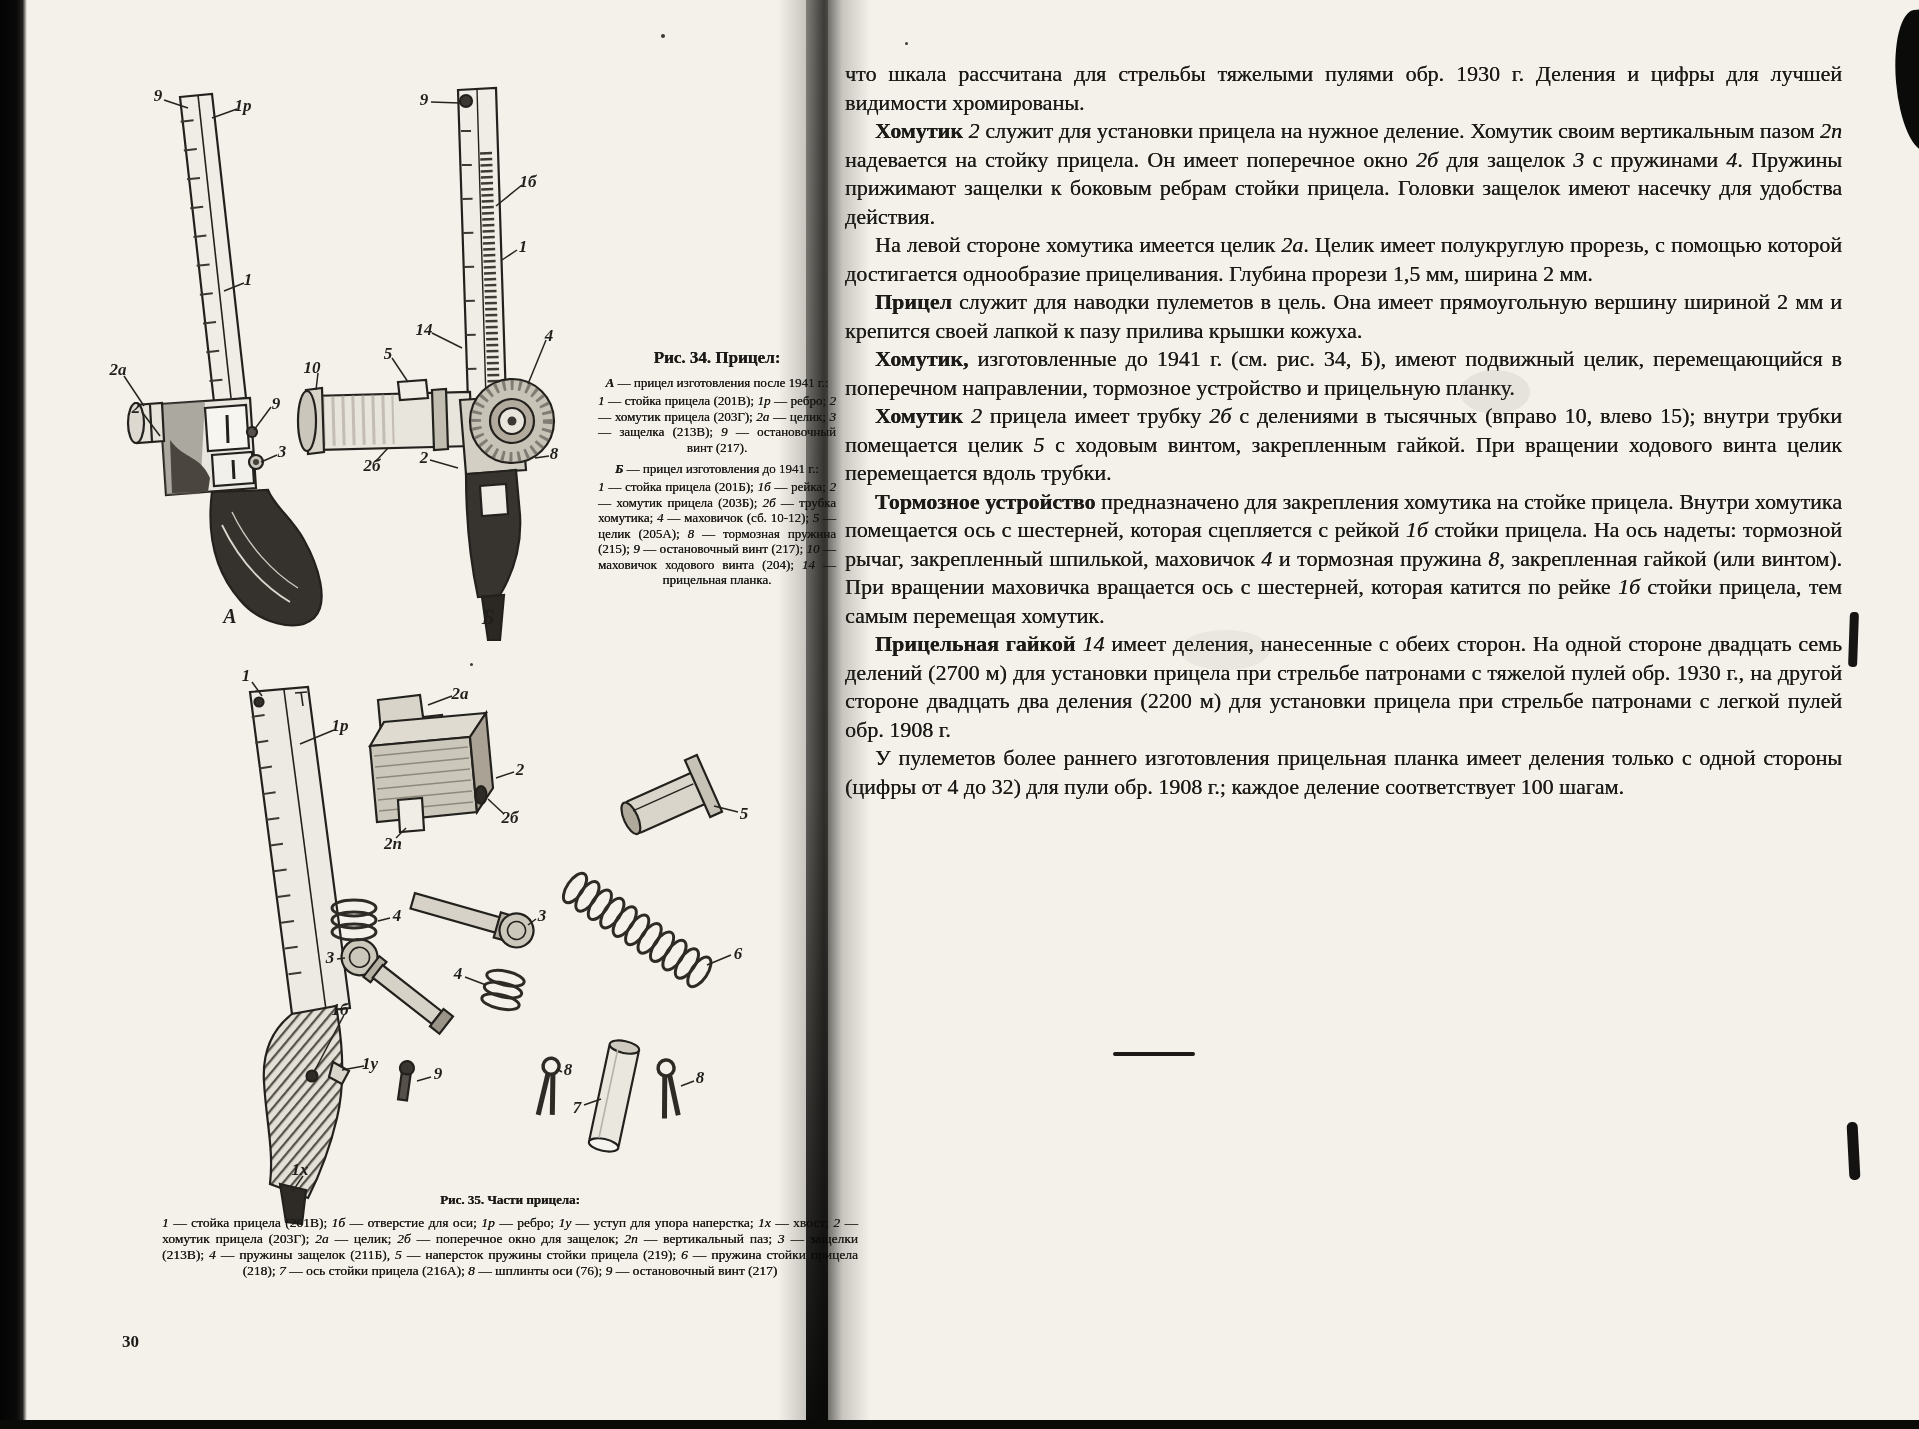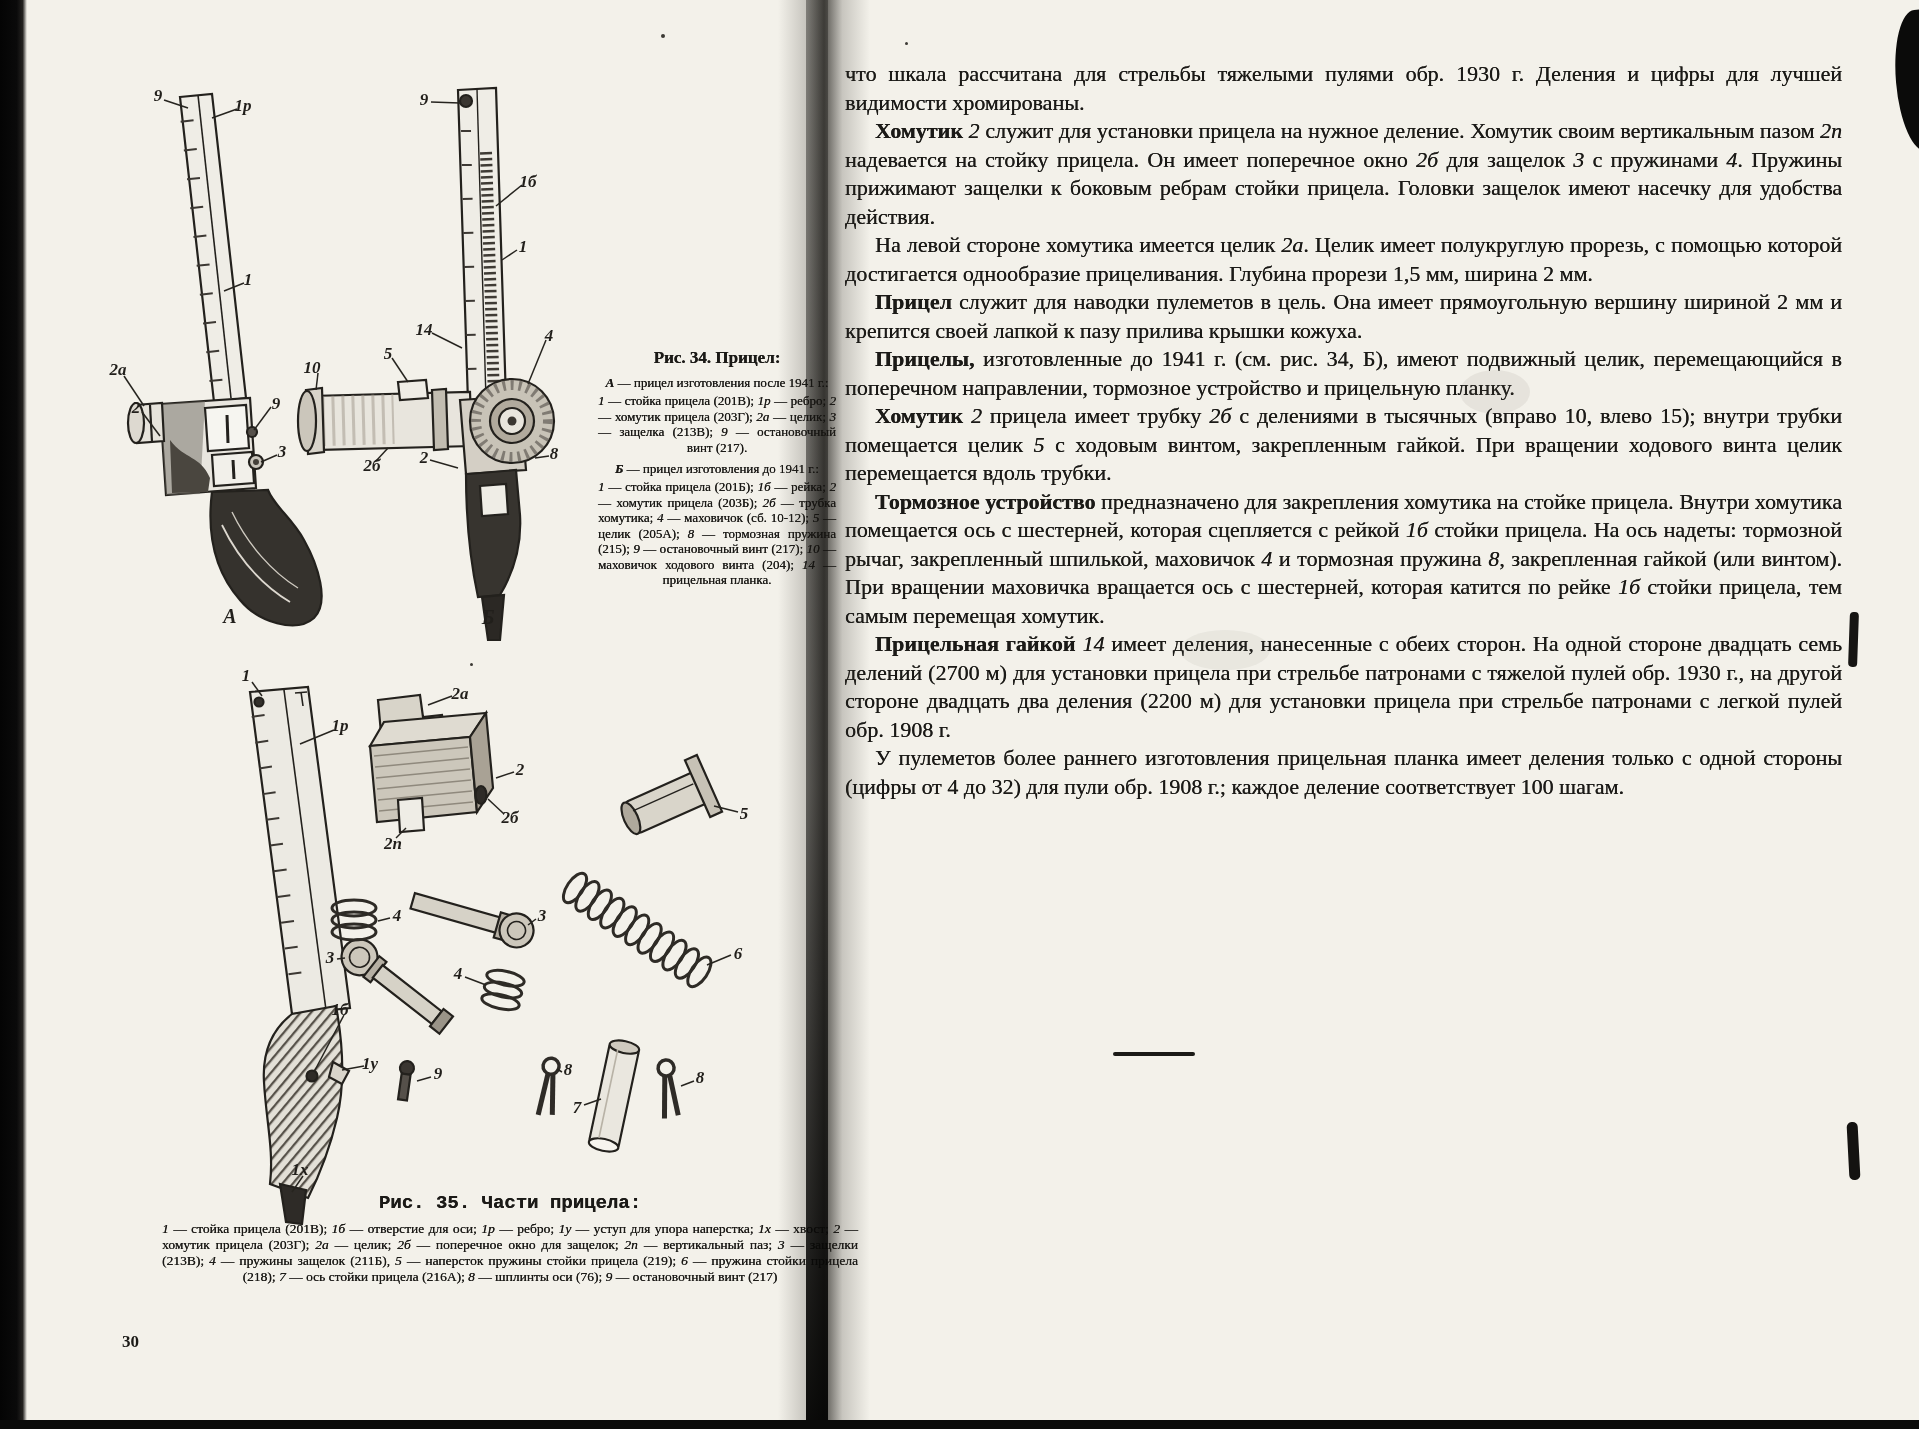--- a/index.html
+++ b/index.html
@@ -30,21 +30,21 @@
   .body-col p{margin:0;text-indent:30px;}
   .body-col p.no-indent{text-indent:0;}
   .body-col i{font-style:italic;}
   .end-rule{position:absolute;left:1113px;top:1052px;width:82px;height:4px;background:#1b1a17;border-radius:2px;}
   
   .fig-caption{position:absolute;text-shadow:0.2px 0 0 currentColor;}
   .fig34-caption{left:598px;top:348px;width:238px;}
   .fig35-caption{left:162px;top:1192px;width:696px;}
   .cap-title{font-weight:bold;text-align:center;margin:0 0 7px 0;}
   .fig34-caption .cap-title{font-size:17px;}
-  .fig35-caption .cap-title{font-size:19px;font-family:Liberation Mono, monospace;}
+  .fig35-caption .cap-title{font-size:13px;}
   .cap-heading{font-size:13px;text-align:center;margin:6px 0 2px 0;}
   .cap-heading .lead{font-weight:bold;}
   .cap-items{font-size:13px;line-height:15.5px;text-align:justify;text-align-last:center;margin:0;}
   .fig35-caption .cap-items{font-size:13.5px;line-height:16px;}
   
   .labels-layer{position:absolute;left:0;top:0;width:1919px;height:1429px;pointer-events:none;}
   .callout{position:absolute;transform:translate(-50%,-50%);
     font-family:"Liberation Serif",serif;font-style:italic;font-weight:bold;
     font-size:17px;color:#211f1b;white-space:nowrap;}
   .callout.sub{font-size:20px;font-style:italic;}
@@ -323,21 +323,21 @@
     <p class="cap-items"><i>1</i> — стойка прицела (201В); <i>1б</i> — отверстие для оси; <i>1р</i> — ребро; <i>1у</i> — уступ для упора наперстка; <i>1х</i> — хвост; <i>2</i> — хомутик прицела (203Г); <i>2а</i> — целик; <i>2б</i> — поперечное окно для защелок; <i>2п</i> — вертикальный паз; <i>3</i> — защелки (213В); <i>4</i> — пружины защелок (211Б), <i>5</i> — наперсток пружины стойки прицела (219); <i>6</i> — пружина стойки прицела (218); <i>7</i> — ось стойки прицела (216А); <i>8</i> — шплинты оси (76); <i>9</i> — остановочный винт (217)</p>
   </div>
 
   <div class="page-number">30</div>
 
   <div class="body-col" id="body-text-column">
       <p class="para no-indent">что шкала рассчитана для стрельбы тяжелыми пулями обр. 1930 г. Деления и цифры для лучшей видимости хромированы.</p>
       <p class="para"><b>Хомутик</b> <i>2</i> служит для установки прицела на нужное деление. Хомутик своим вертикальным пазом <i>2п</i> надевается на стойку прицела. Он имеет поперечное окно <i>2б</i> для защелок <i>3</i> с пружинами <i>4</i>. Пружины прижимают защелки к боковым ребрам стойки прицела. Головки защелок имеют насечку для удобства действия.</p>
       <p class="para">На левой стороне хомутика имеется целик <i>2а</i>. Целик имеет полукруглую прорезь, с помощью которой достигается однообразие прицеливания. Глубина прорези 1,5 мм, ширина 2 мм.</p>
       <p class="para"><b>Прицел</b> служит для наводки пулеметов в цель. Она имеет прямоугольную вершину шириной 2 мм и крепится своей лапкой к пазу прилива крышки кожуха.</p>
-      <p class="para"><b>Прицелы,</b> изготовленные до 1941 г. (см. рис. 34, Б), имеют подвижный целик, перемещающийся в поперечном направлении, тормозное устройство и прицельную планку.</p>
+      <p class="para"><b>Хомутик,</b> изготовленные до 1941 г. (см. рис. 34, Б), имеют подвижный целик, перемещающийся в поперечном направлении, тормозное устройство и прицельную планку.</p>
       <p class="para"><b>Хомутик</b> <i>2</i> прицела имеет трубку <i>2б</i> с делениями в тысячных (вправо 10, влево 15); внутри трубки помещается целик <i>5</i> с ходовым винтом, закрепленным гайкой. При вращении ходового винта целик перемещается вдоль трубки.</p>
       <p class="para"><b>Тормозное устройство</b> предназначено для закрепления хомутика на стойке прицела. Внутри хомутика помещается ось с шестерней, которая сцепляется с рейкой <i>1б</i> стойки прицела. На ось надеты: тормозной рычаг, закрепленный шпилькой, маховичок <i>4</i> и тормозная пружина <i>8</i>, закрепленная гайкой (или винтом). При вращении маховичка вращается ось с шестерней, которая катится по рейке <i>1б</i> стойки прицела, тем самым перемещая хомутик.</p>
       <p class="para"><b>Прицельная гайкой</b> <i>14</i> имеет деления, нанесенные с обеих сторон. На одной стороне двадцать семь делений (2700 м) для установки прицела при стрельбе патронами с тяжелой пулей обр. 1930 г., на другой стороне двадцать два деления (2200 м) для установки прицела при стрельбе патронами с легкой пулей обр. 1908 г.</p>
       <p class="para">У пулеметов более раннего изготовления прицельная планка имеет деления только с одной стороны (цифры от 4 до 32) для пули обр. 1908 г.; каждое деление соответствует 100 шагам.</p>
     </div>
   <div class="end-rule"></div>
 
   <div class="gutter"></div>
   <div class="gutter-core"></div>
   <div class="binding-strip"></div>

